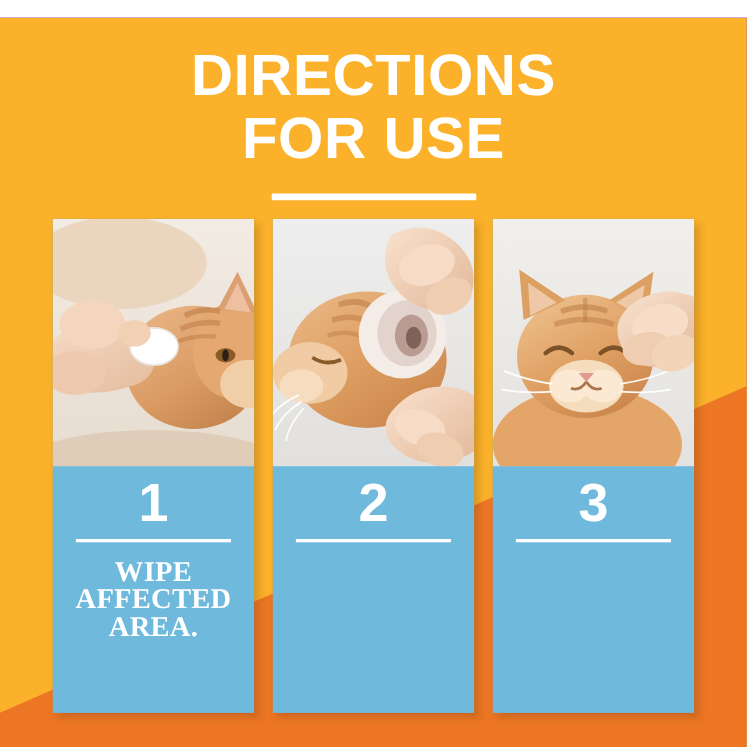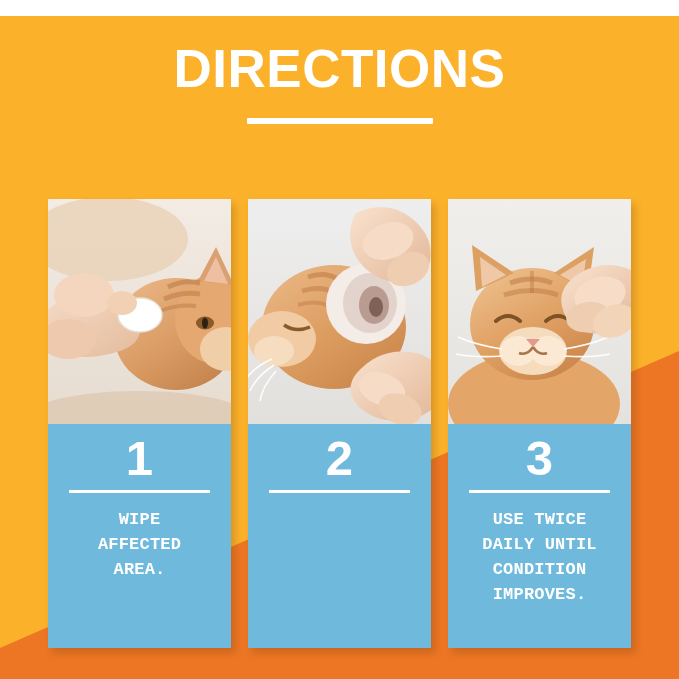--- a/index.html
+++ b/index.html
@@ -118,38 +118,39 @@
     margin: 6px auto 0 auto;
     width: 141px;
     height: 3px;
     background: #ffffff;
   }
   .card-text {
     display: block;
     margin-top: 14px;
     padding: 0 10px;
     color: #ffffff;
-    font-family: Liberation Mono, monospace;
+    font-family: Liberation Serif, serif;
     font-weight: bold;
-    font-size: 17px;
+    font-size: 26px;
     line-height: 25px;
     letter-spacing: 0.2px;
     white-space: pre-line;
   }
 </style>
 </head>
 <body>
 
 <div class="poster">
 
   <div class="bg-yellow"></div>
   <div class="bg-orange"></div>
 
   <div class="title-block">
     <span class="title-line">DIRECTIONS</span>
+    <span class="title-line">FOR USE</span>
     <div class="title-rule"></div>
   </div>
 
   <div class="cards">
 
     <div class="card card-1">
       <div class="card-photo">
         <svg viewBox="0 0 183 225" preserveAspectRatio="xMidYMid slice" aria-hidden="true">
           <defs>
             <linearGradient id="p1bg" x1="0" y1="0" x2="0" y2="1">
@@ -305,21 +306,17 @@
 
           <path d="M196 78 q-34 -22 -64 -4 q-26 16 -16 40 q10 24 40 20 q34 -5 44 -26 q8 -18 -4 -30 Z" fill="url(#p3skin)"></path>
           <ellipse cx="152" cy="96" rx="26" ry="18" fill="#f7ddc7" transform="rotate(-14 152 96)"></ellipse>
           <ellipse cx="140" cy="118" rx="22" ry="15" fill="#eecdb1" transform="rotate(-10 140 118)"></ellipse>
           <ellipse cx="166" cy="122" rx="22" ry="16" fill="#f2d4b9" transform="rotate(-20 166 122)"></ellipse>
         </svg>
       </div>
       <div class="card-body">
         <span class="card-number">3</span>
         <div class="card-rule"></div>
-        <span class="card-text">USE TWICE
-DAILY UNTIL
-CONDITION
-IMPROVES.</span>
       </div>
     </div>
 
   </div>
 </div>
 
 </body></html>

